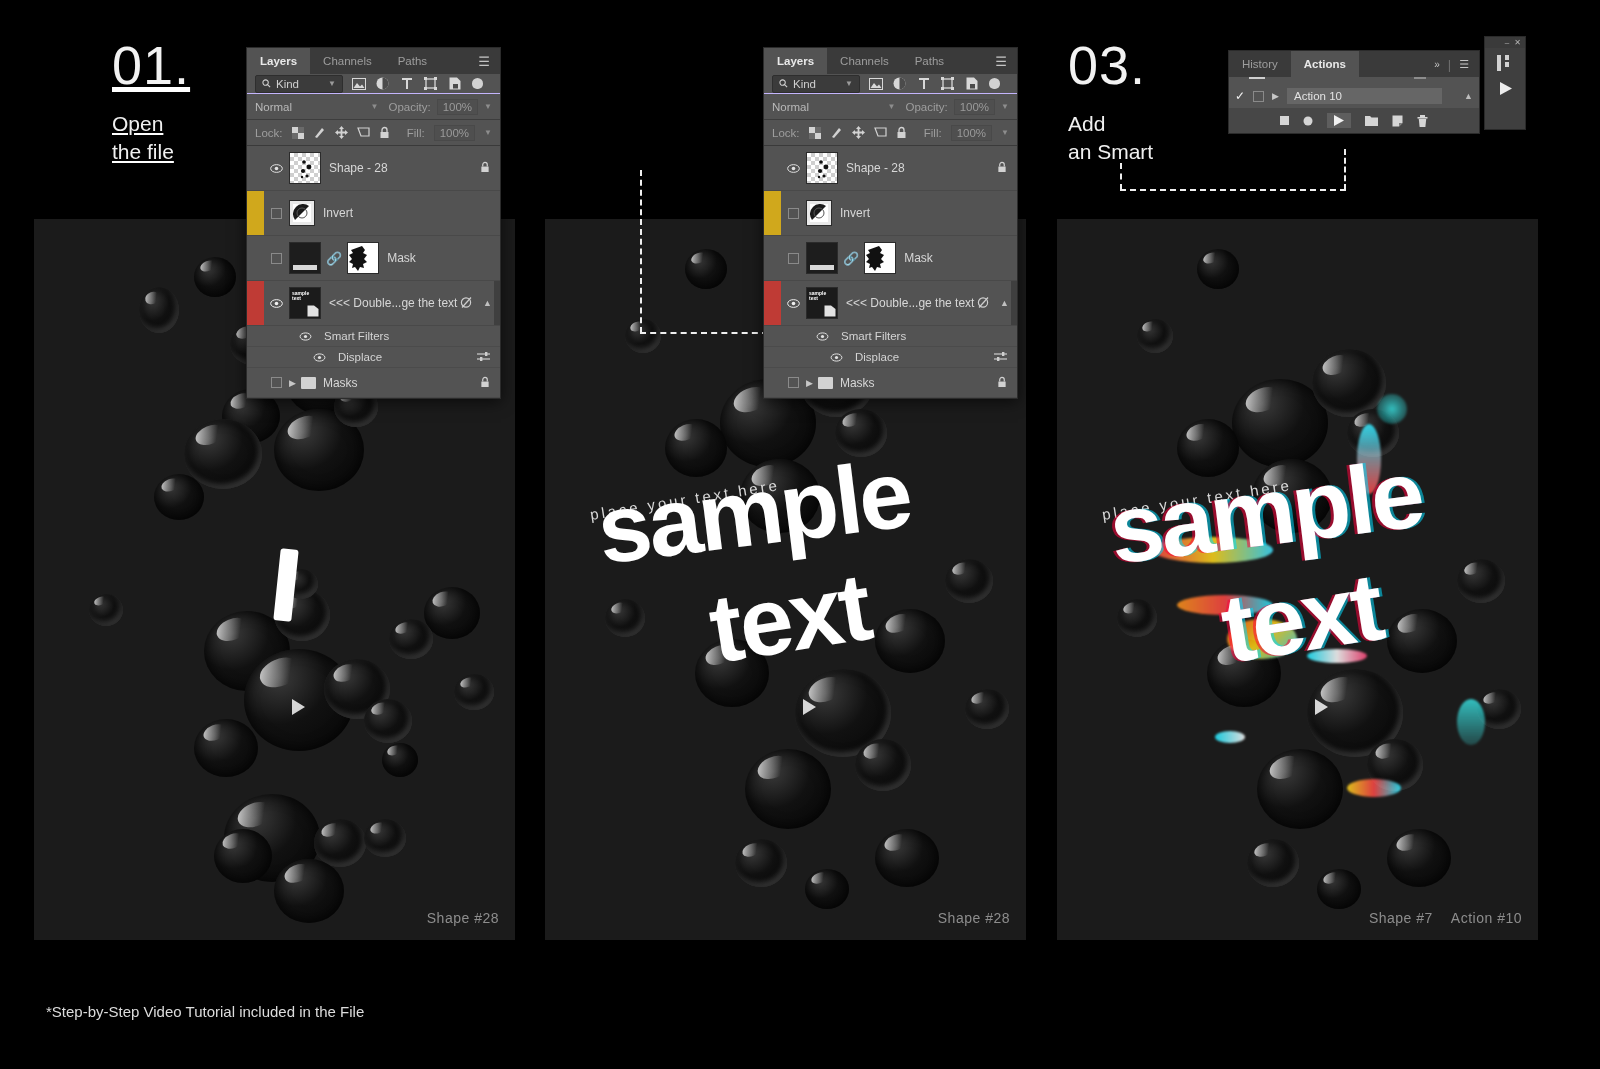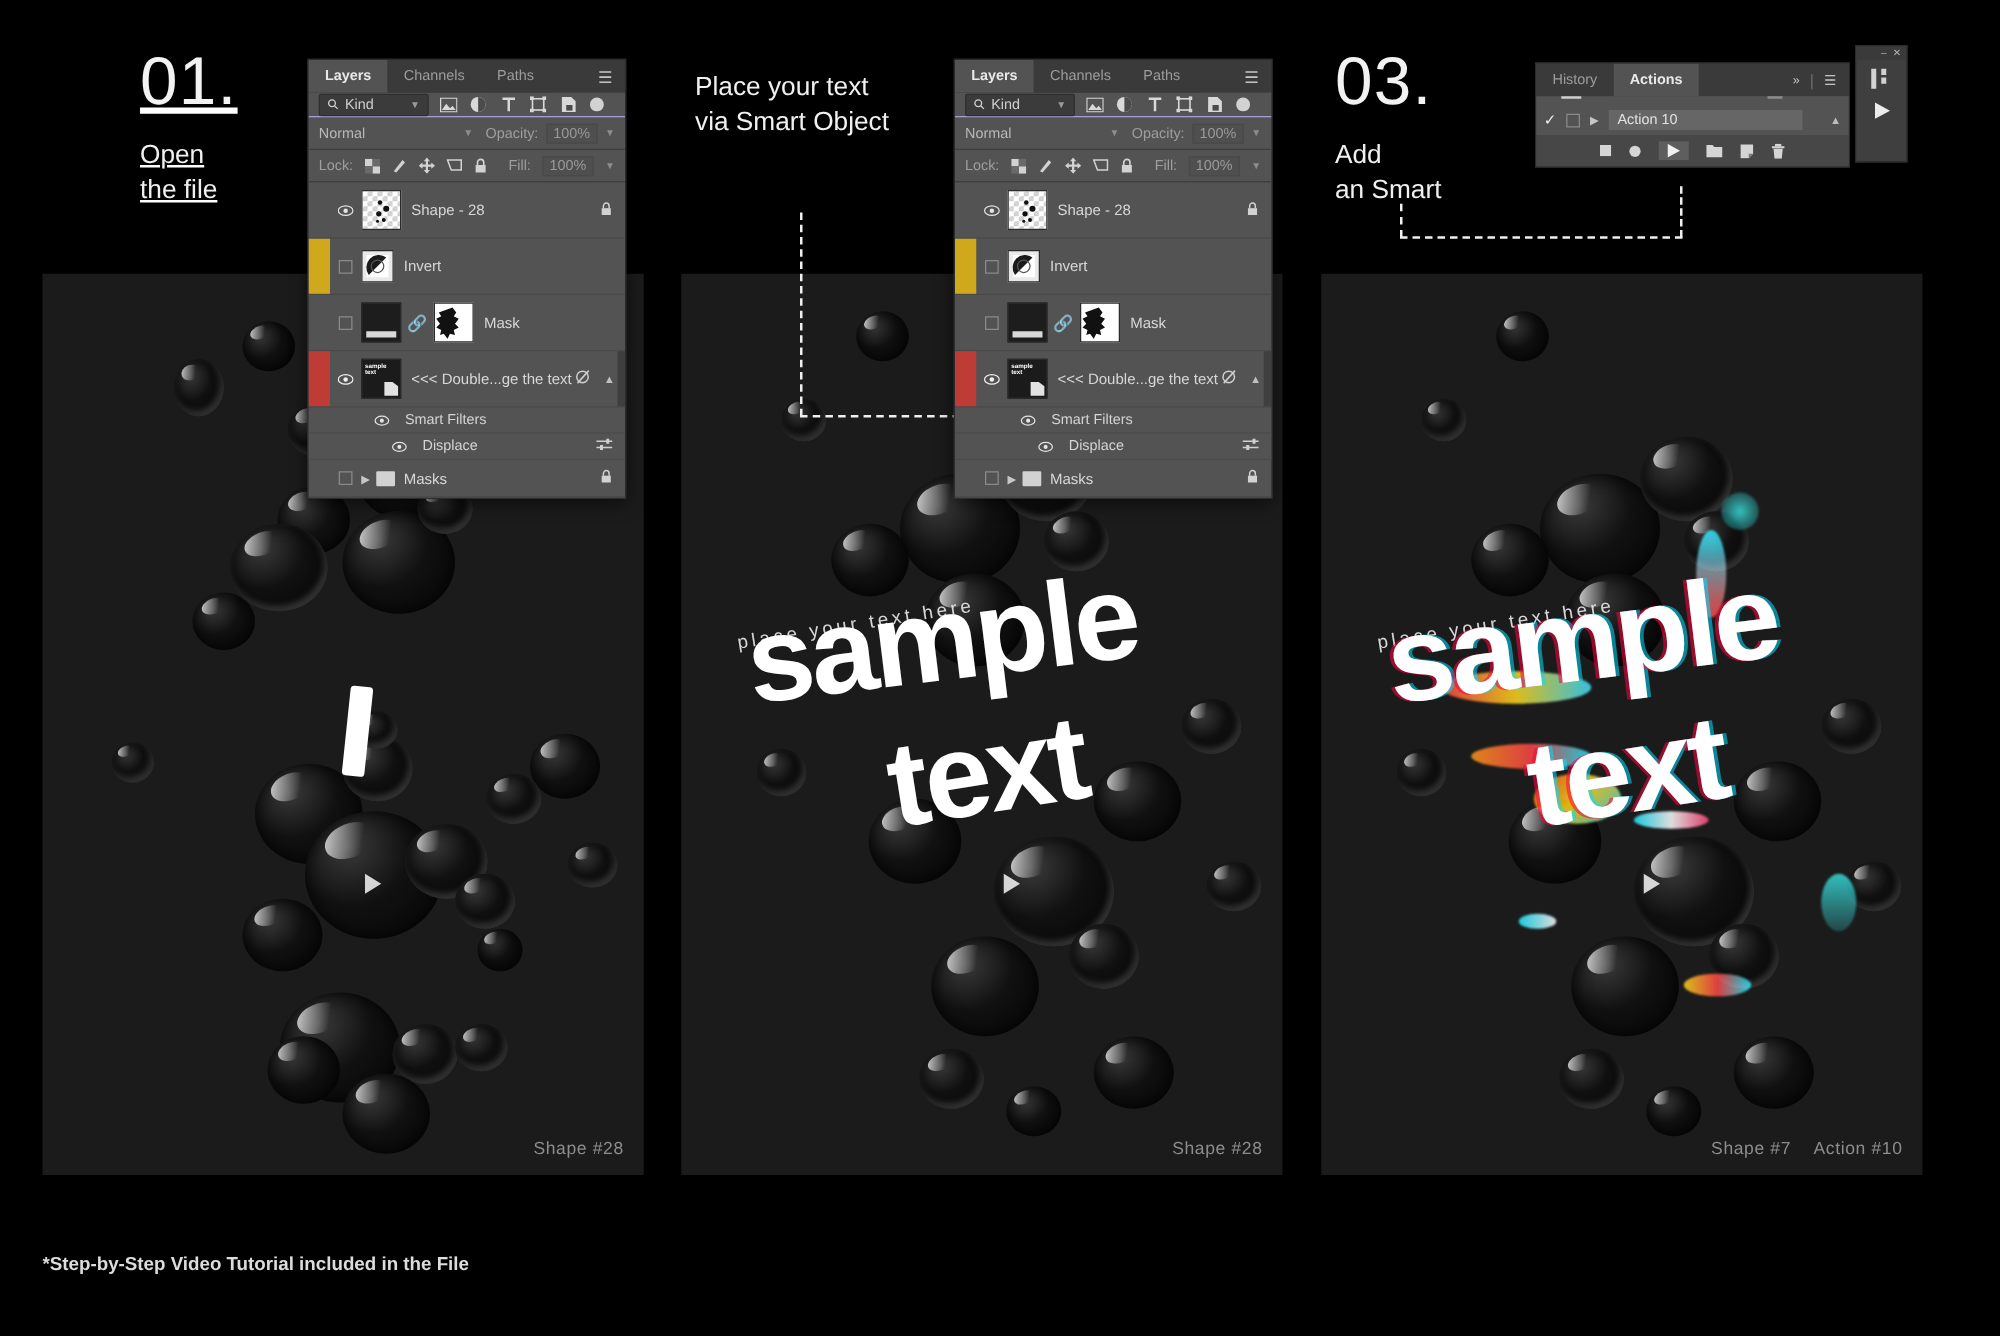--- a/index.html
+++ b/index.html
@@ -238,22 +238,20 @@
   <div class="blob" style="left:348px;top:524px;width:36px;height:34px;"></div>
   <div class="blob rim" style="left:250px;top:350px;width:34px;height:30px;"></div>
   <div style="position:absolute;left:243px;top:330px;width:18px;height:72px;background:#fff;transform:rotate(6deg);border-radius:3px;"></div>
   <div class="play-badge" style="left:258px; top:480px;"></div>
   <div class="art-caption">
     <span>Shape #28</span>
   </div>
 </div>
 
 <div class="step-head" style="left:556px; top:38px;">
-  <div class="step-desc">Place your text
-via Smart Object</div>
 </div>
 
 <div class="dash-v" style="left:640px; top:170px; height:163px;"></div>
 <div class="dash-h" style="left:640px; top:332px; width:128px;"></div>
 
 <div class="art" style="left:545px; top:219px; width:481px; height:721px;">
   <div class="blob" style="left:140px;top:30px;width:42px;height:40px;"></div>
   <div class="blob rim" style="left:80px;top:100px;width:36px;height:34px;"></div>
   <div class="blob" style="left:175px;top:160px;width:96px;height:88px;"></div>
   <div class="blob rim" style="left:255px;top:130px;width:74px;height:68px;"></div>
@@ -858,13 +856,13 @@
         <path d="M10 2 h4 v5 h-4 z M10 9 h4 v5 h-4 z" fill="#d2d2d2"></path>
       </svg>
     <span>
       <svg width="15" height="15" viewBox="0 0 15 15">
           <path d="M2 1 L14 7.5 L2 14 Z" fill="#ececec"></path>
         </svg>
     </span>
   </div>
 </div>
 
-<div class="footnote" style="left:34px; top:1003px;font-weight:bold;">*Step-by-Step Video Tutorial included in the File</div>
+<div class="footnote" style="left:46px; top:1003px;">*Step-by-Step Video Tutorial included in the File</div>
 
 </body></html>

